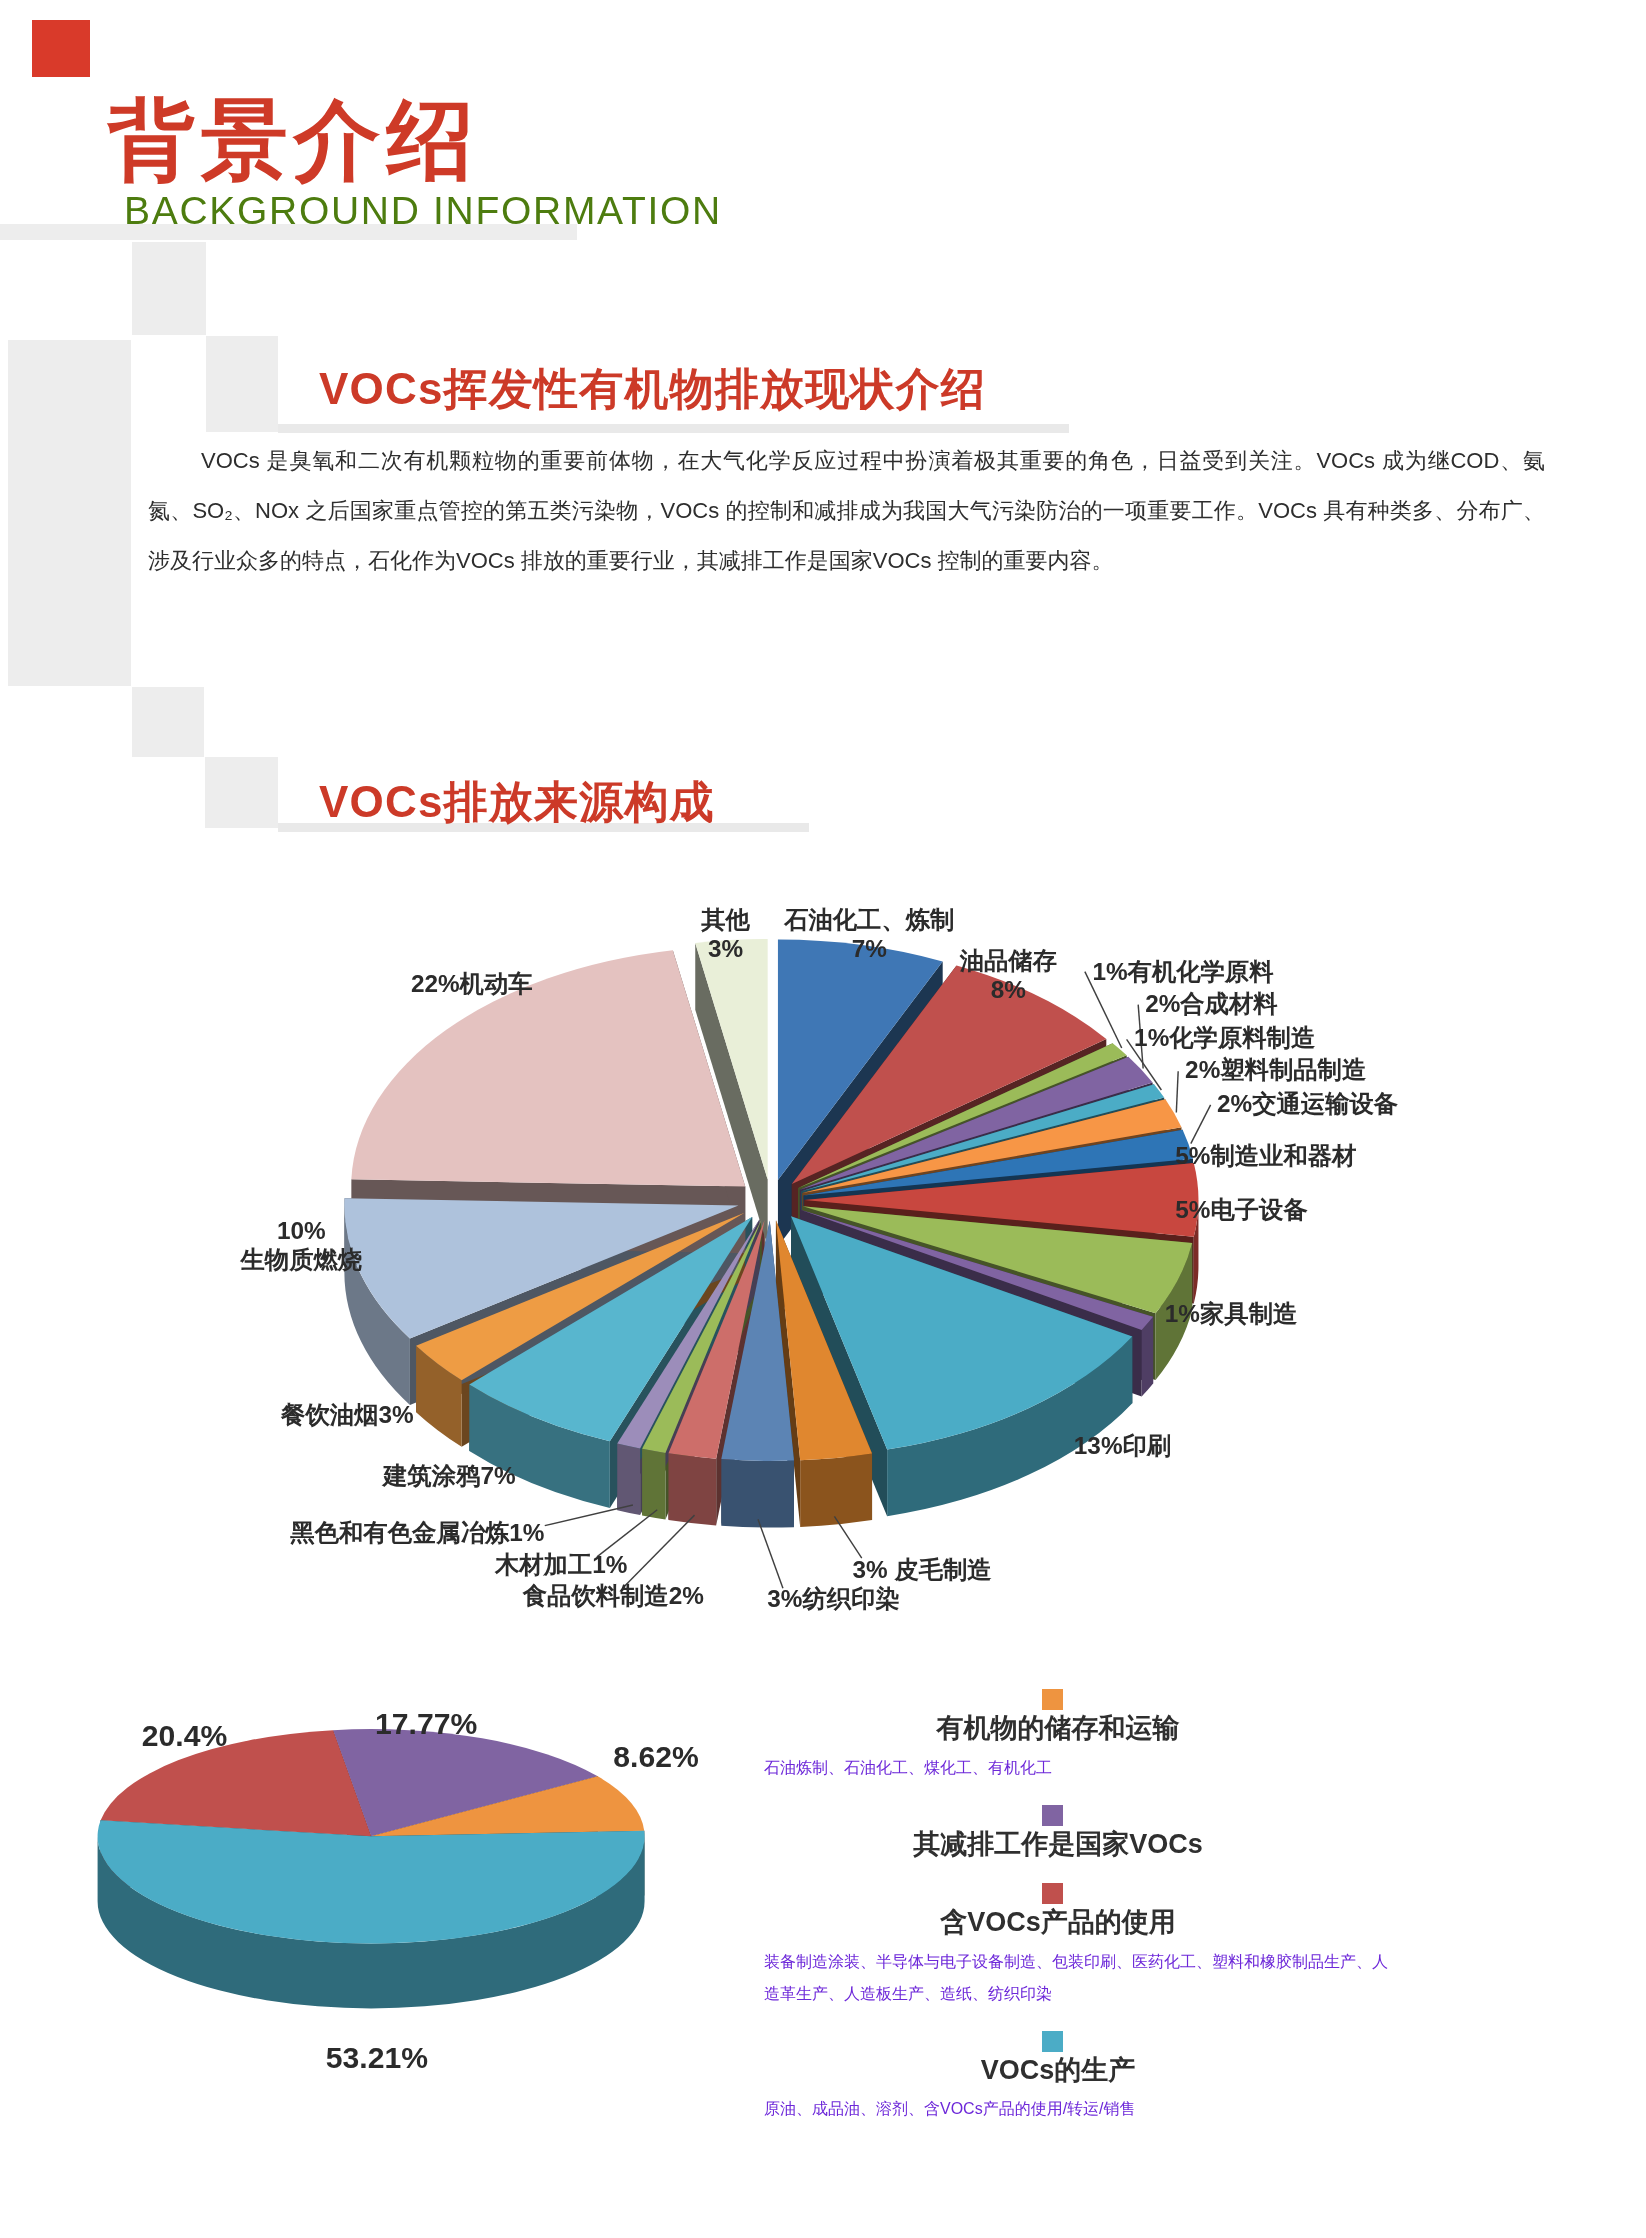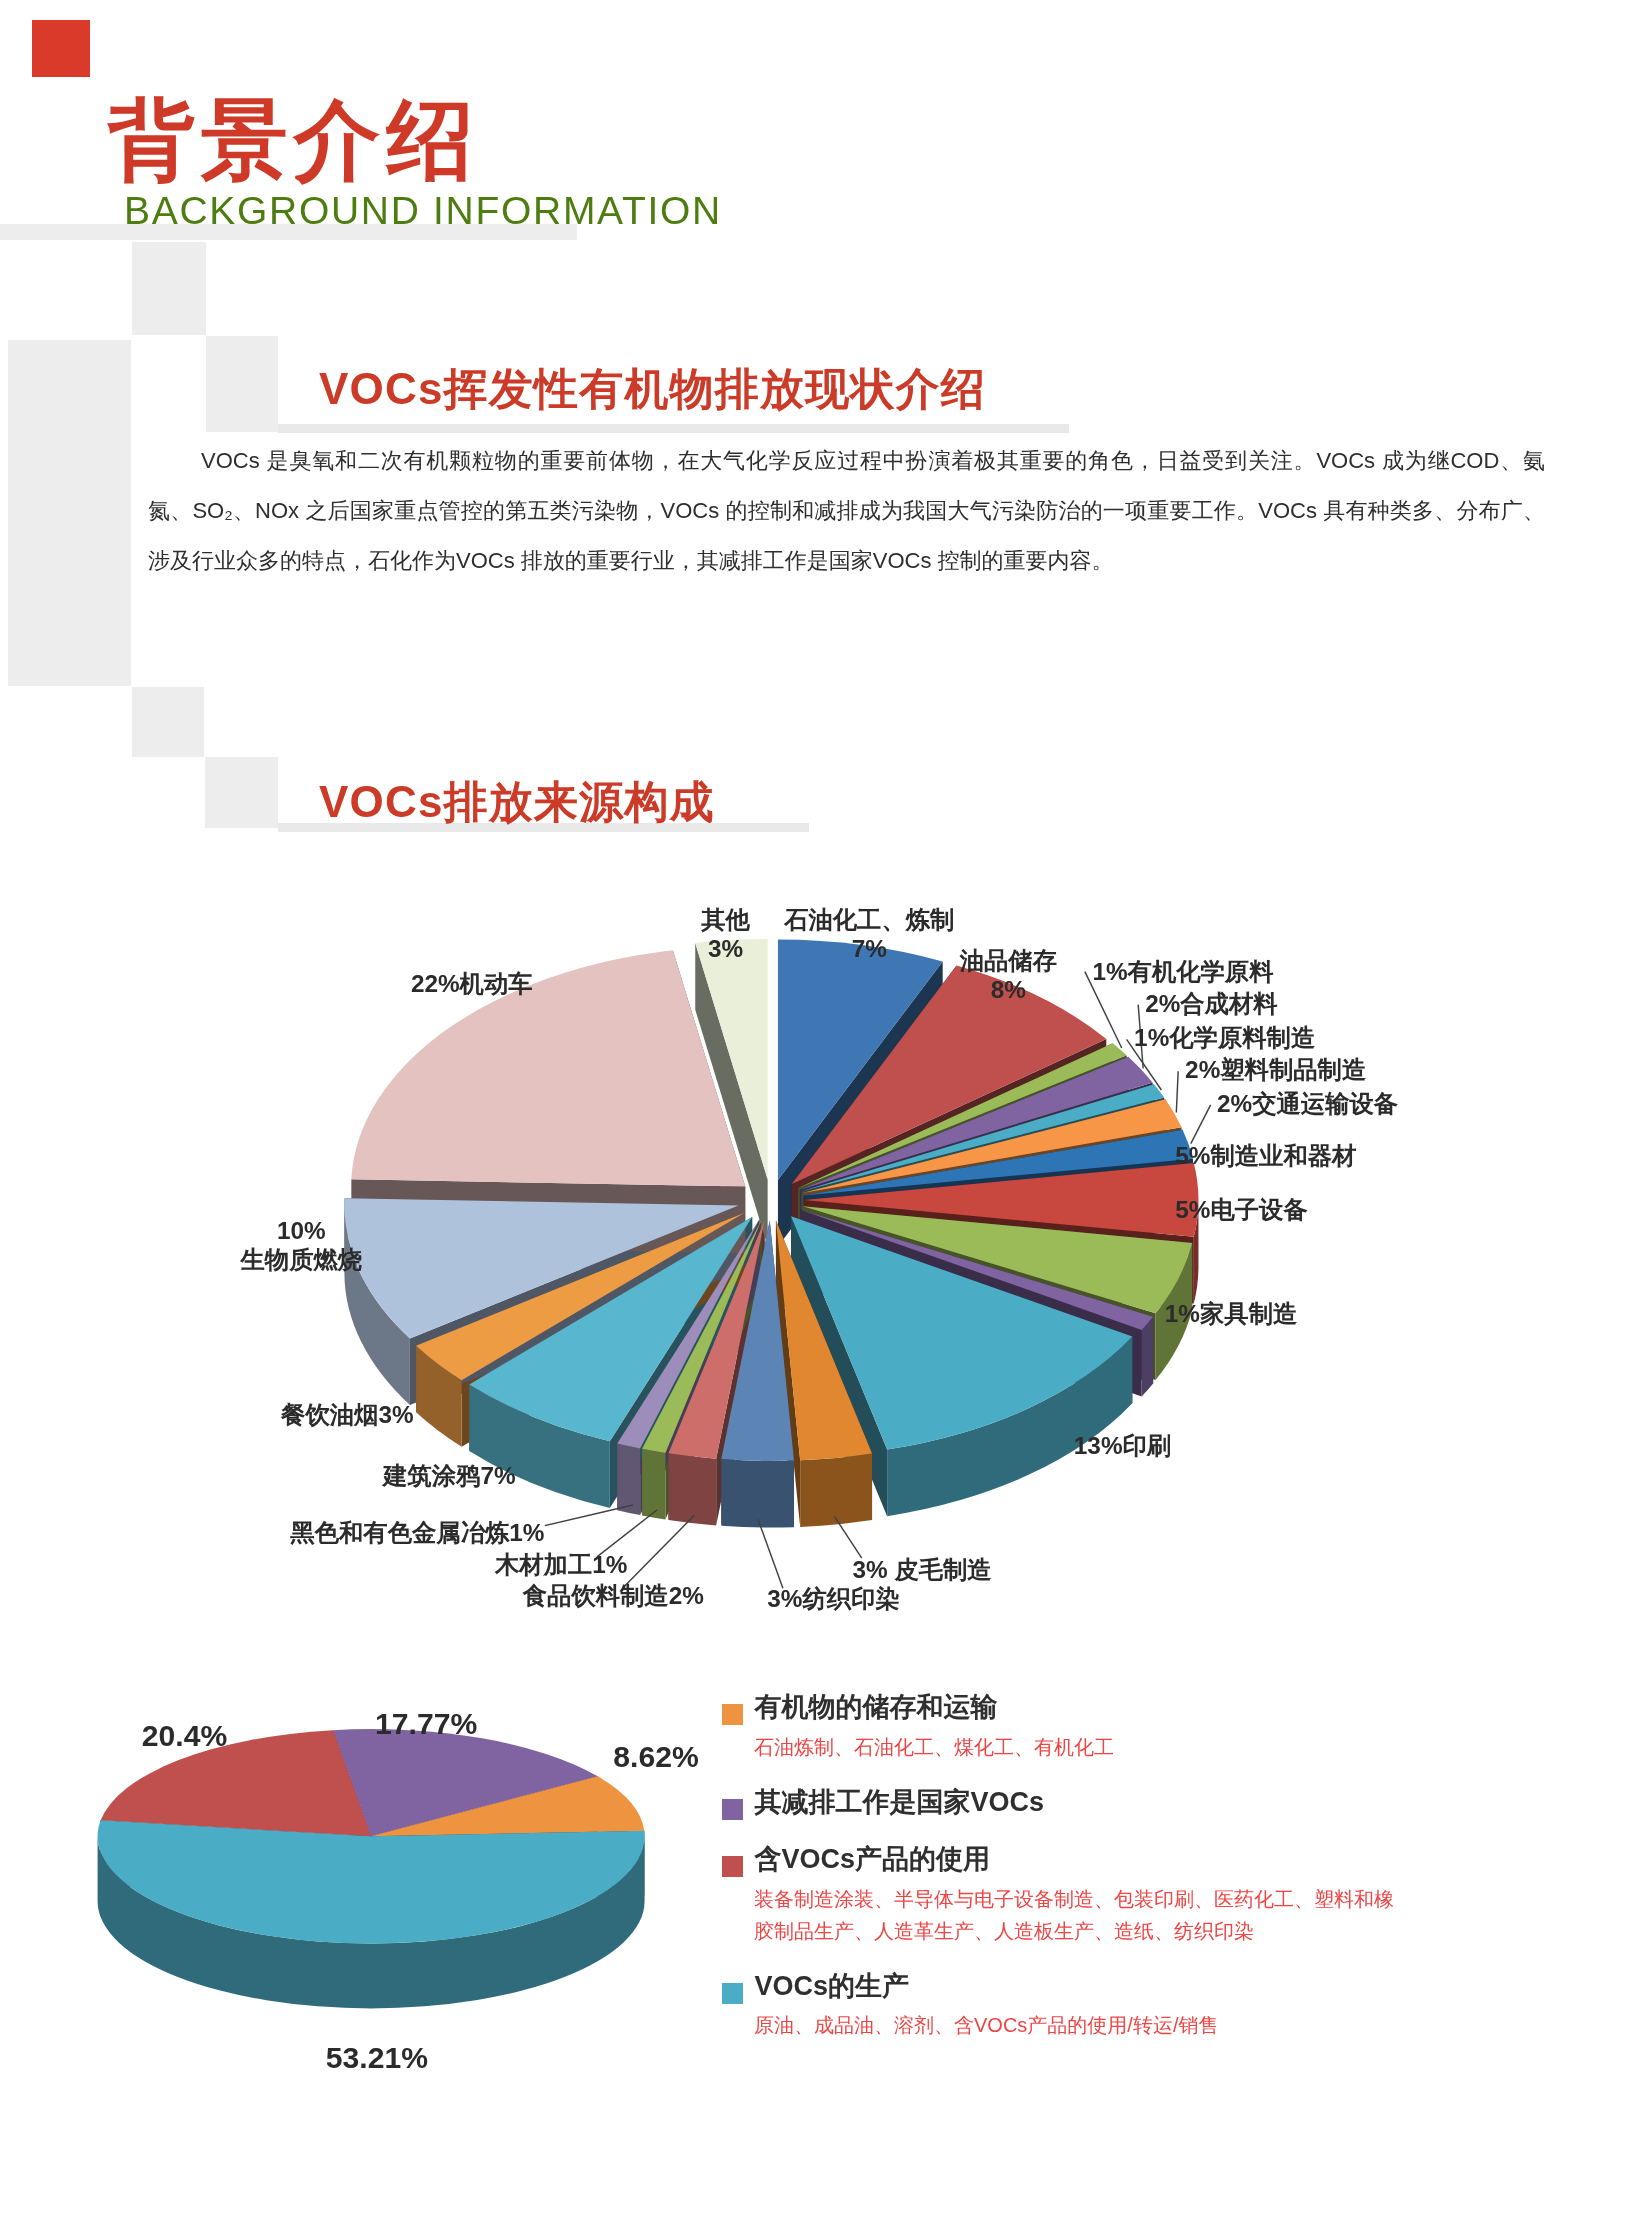--- a/index.html
+++ b/index.html
@@ -12,24 +12,24 @@
   .underbar{position:absolute;background:#E9E9E9;}
   #corner-square{left:32px;top:20px;width:58px;height:57px;background:#D93A2A;}
   #page-title{left:108px;top:92px;font-size:87px;font-weight:700;color:#CE3A27;letter-spacing:5.8px;line-height:1.1;}
   #page-subtitle{left:108px;top:189px;font-size:39px;font-weight:400;color:#4d7c0f;letter-spacing:1.7px;margin-left:16px;}
   .section-heading{position:absolute;font-size:44px;font-weight:700;color:#CC3A28;letter-spacing:1.2px;white-space:nowrap;}
   #paragraph{left:148px;top:436px;width:1397px;font-size:22px;line-height:50px;color:#2E2E2E;
     text-align:justify;text-indent:53px;font-weight:500;}
   svg text{font-family:"Liberation Sans","DejaVu Sans",sans-serif;}
   #legend{left:722px;top:1689px;width:672px;}
   .leg-item{margin-bottom:21px;}
-  .leg-head{display:flex;align-items:flex-end;margin-bottom:5.8px;}
+  .leg-head{display:flex;align-items:center;margin-bottom:5.8px;flex-direction:column;}
   .leg-sq{display:inline-block;width:21px;height:21px;margin-right:11.6px;flex:0 0 21px;}
   .leg-title{font-size:27px;font-weight:700;color:#2F2F2F;}
-  .leg-detail{margin-left:32px;font-size:20px;line-height:32px;color:#ef4444;font-weight:500;}
+  .leg-detail{margin-left:42px;font-size:16px;line-height:32px;color:#6d28d9;font-weight:500;}
 </style>
 </head>
 <body>
 
 <div class="abs" id="corner-square"></div>
 <div class="deco" style="left:0;top:224px;width:577px;height:16px;"></div>
 <div class="deco" style="left:132px;top:242px;width:74px;height:93px;"></div>
 <div class="deco" style="left:206px;top:336px;width:72px;height:96px;"></div>
 <div class="deco" style="left:8px;top:340px;width:123px;height:346px;"></div>
 <div class="deco" style="left:132px;top:687px;width:72px;height:70px;"></div>

